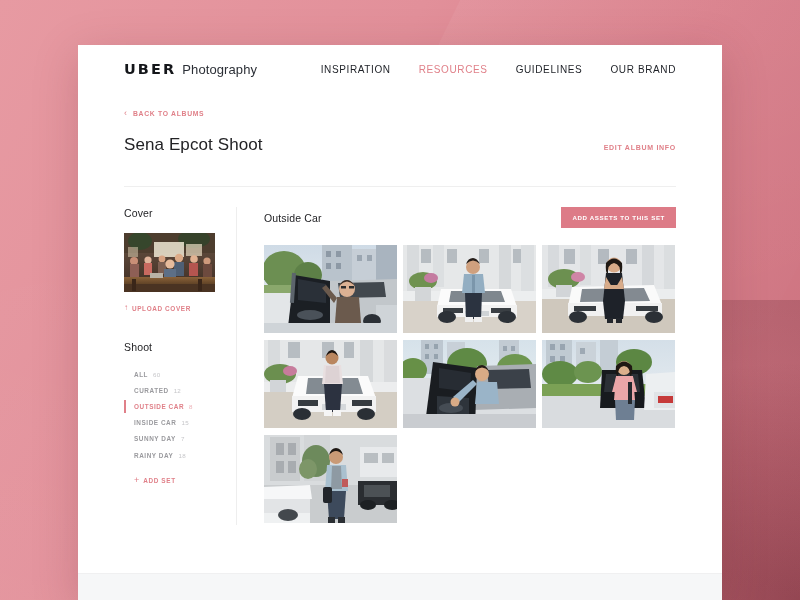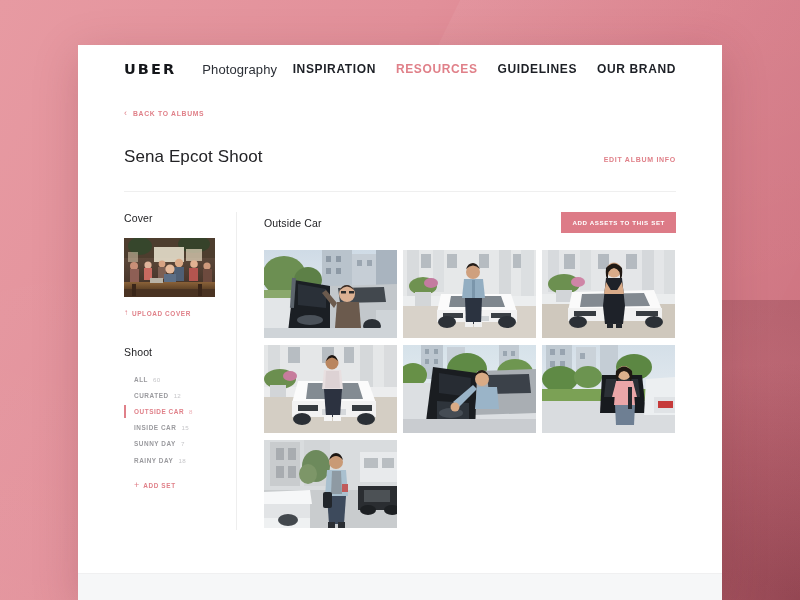--- a/index.html
+++ b/index.html
@@ -66,48 +66,49 @@
   #site-header {
     height: 48px;
     display: flex;
     align-items: center;
     justify-content: space-between;
     padding: 0 46px;
   }
   .brand {
     display: flex;
     align-items: baseline;
-    gap: 26px;
+    gap: 6px;
   }
   .brand-mark {
     font-family: "DejaVu Sans", sans-serif;
     font-size: 14.5px;
     font-weight: 700;
     letter-spacing: 2.1px;
     color: #14161a;
   }
   .brand-sub {
     font-size: 13px;
     font-weight: 400;
     color: #2b2f36;
     letter-spacing: 0.1px;
   }
   #main-nav {
     display: flex;
     align-items: center;
     gap: 20px;
   }
   .nav-item {
-    font-size: 12px;
-    font-weight: 700;
+    font-size: 10px;
+    font-weight: 400;
     letter-spacing: 0.62px;
     color: #1d2026;
     text-transform: uppercase;
     white-space: nowrap;
     cursor: pointer;
+    margin-left: 8px;
   }
   .nav-item.active { color: #e08089; }
 
   
   #breadcrumb {
     margin-top: 16px;
     display: inline-flex;
     align-items: center;
     gap: 6px;
     cursor: pointer;
@@ -121,25 +122,25 @@
   #breadcrumb-label {
     font-size: 6.8px;
     font-weight: 700;
     letter-spacing: 0.7px;
     color: #e08089;
     text-transform: uppercase;
   }
 
   
   #title-row {
-    margin-top: 27px;
+    margin-top: 15px;
     display: flex;
     align-items: baseline;
     justify-content: space-between;
-    padding-bottom: 24px;
+    padding-bottom: 31px;
     border-bottom: 1px solid #efefef;
   }
   #page-title {
     font-size: 17px;
     font-weight: 400;
     color: #232326;
     letter-spacing: 0.1px;
   }
   #edit-album-info {
     font-size: 7px;

